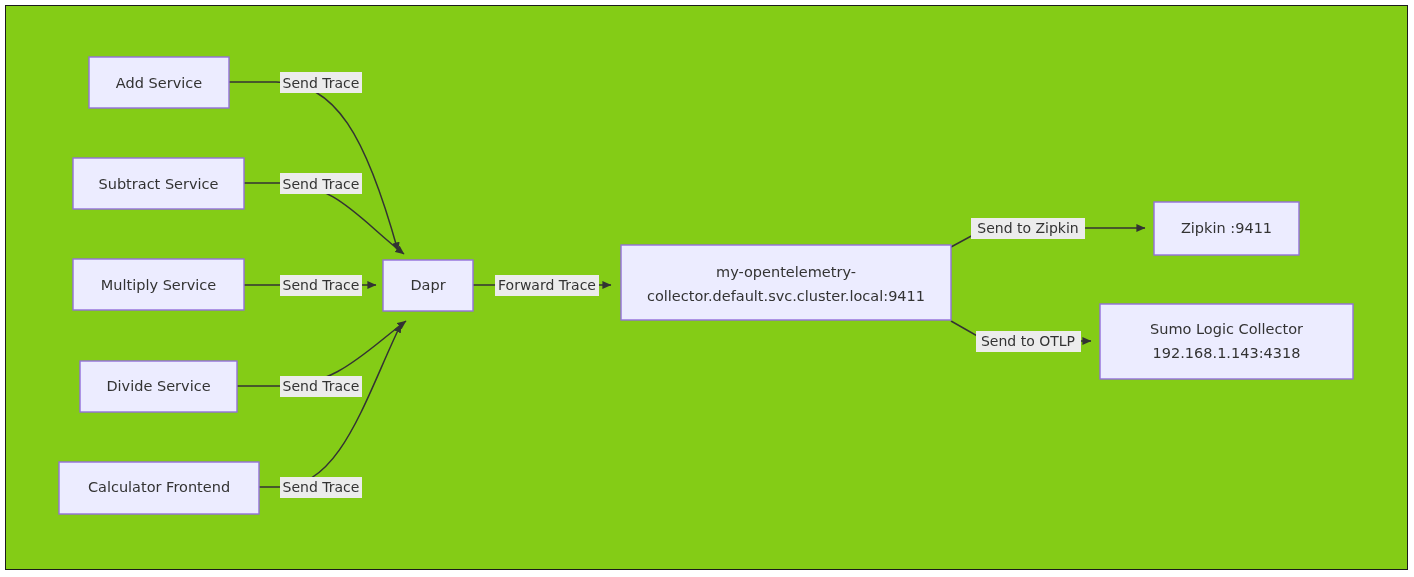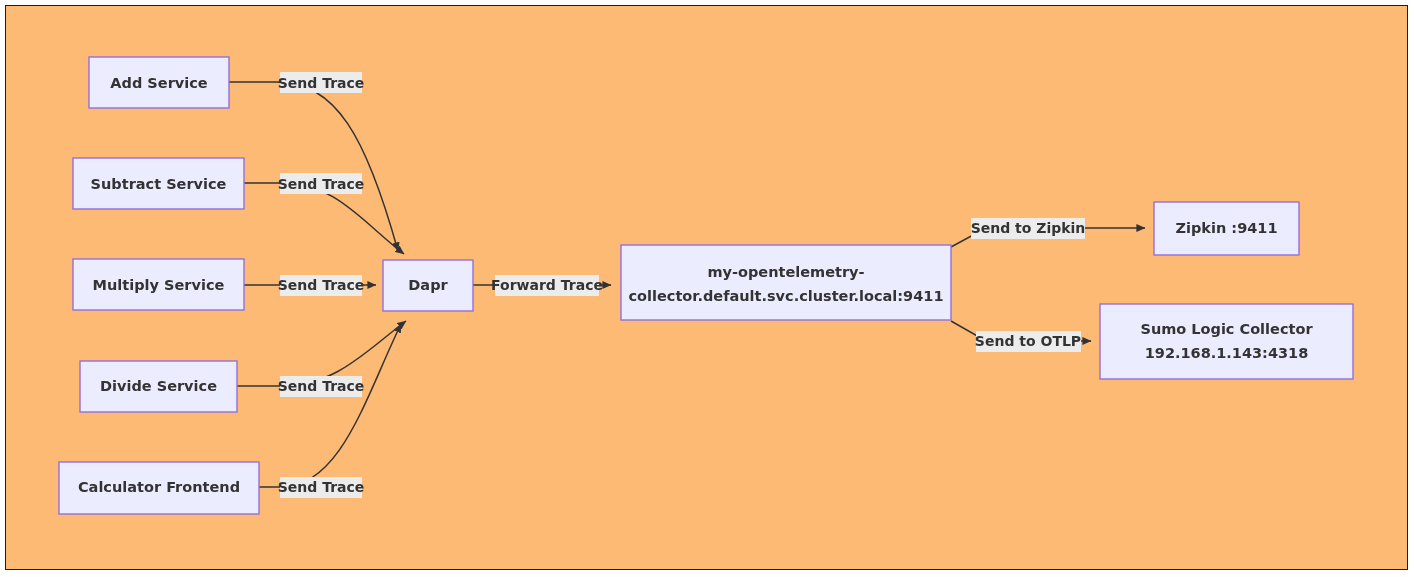--- a/index.html
+++ b/index.html
@@ -13,23 +13,22 @@
     font-family: "DejaVu Sans", sans-serif;
     overflow: hidden;
   }
   #canvas-frame {
     position: absolute;
     left: 5px;
     top: 5px;
     width: 1403px;
     height: 565px;
     border: 1px solid #1b1b1b;
-    background: #fdba74;
+    background: #84cc16;
     box-sizing: border-box;
-    font-weight: bold;
   }
   #diagram {
     position: absolute;
     left: 0;
     top: 0;
   }
   .node-rect {
     fill: #ececff;
     stroke: #9370db;
     stroke-width: 1.4px;

